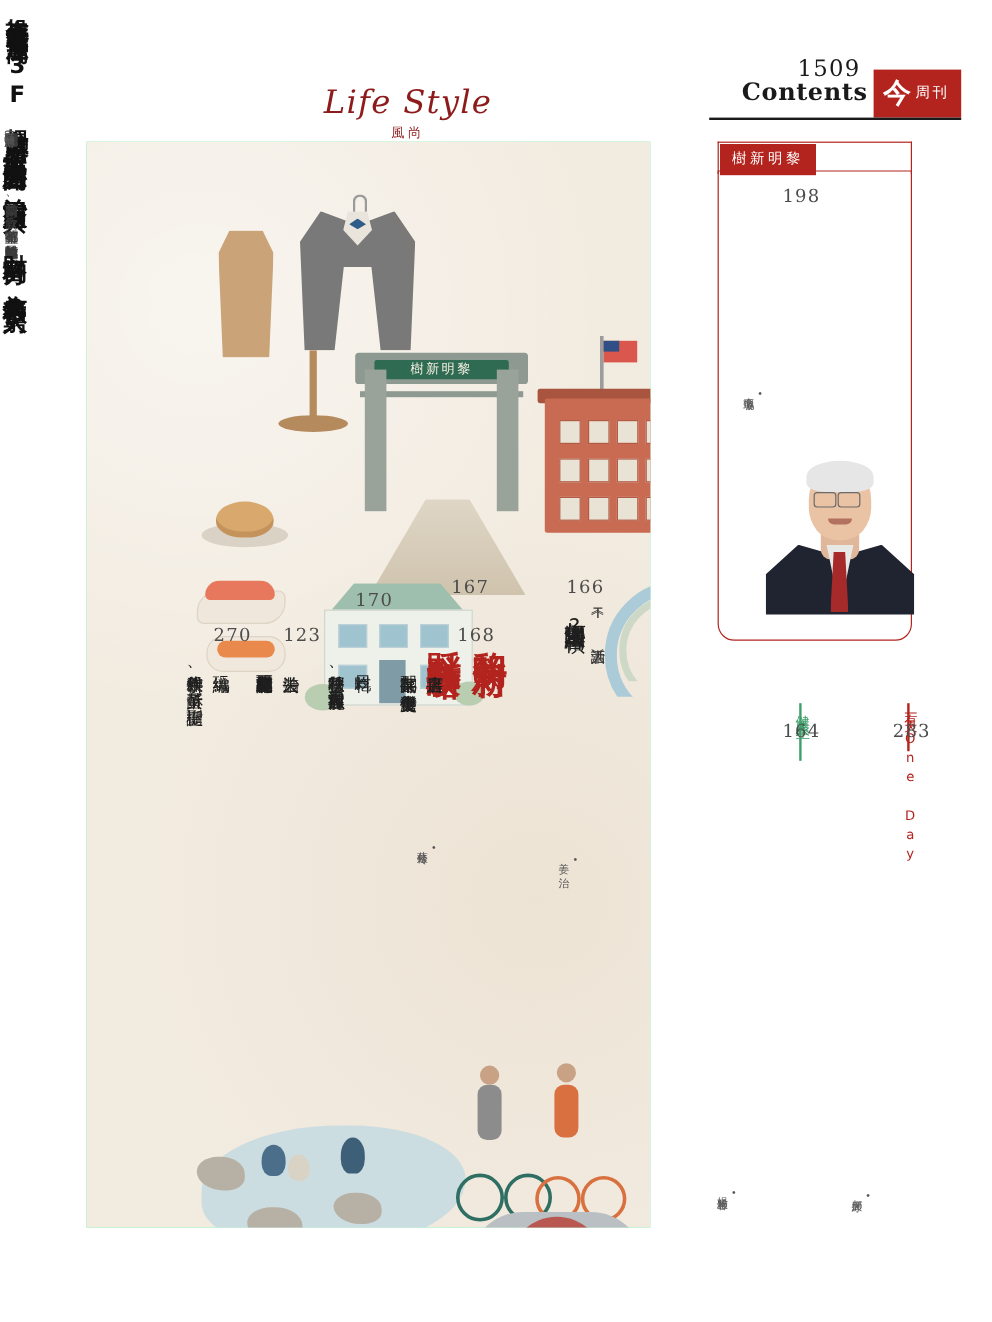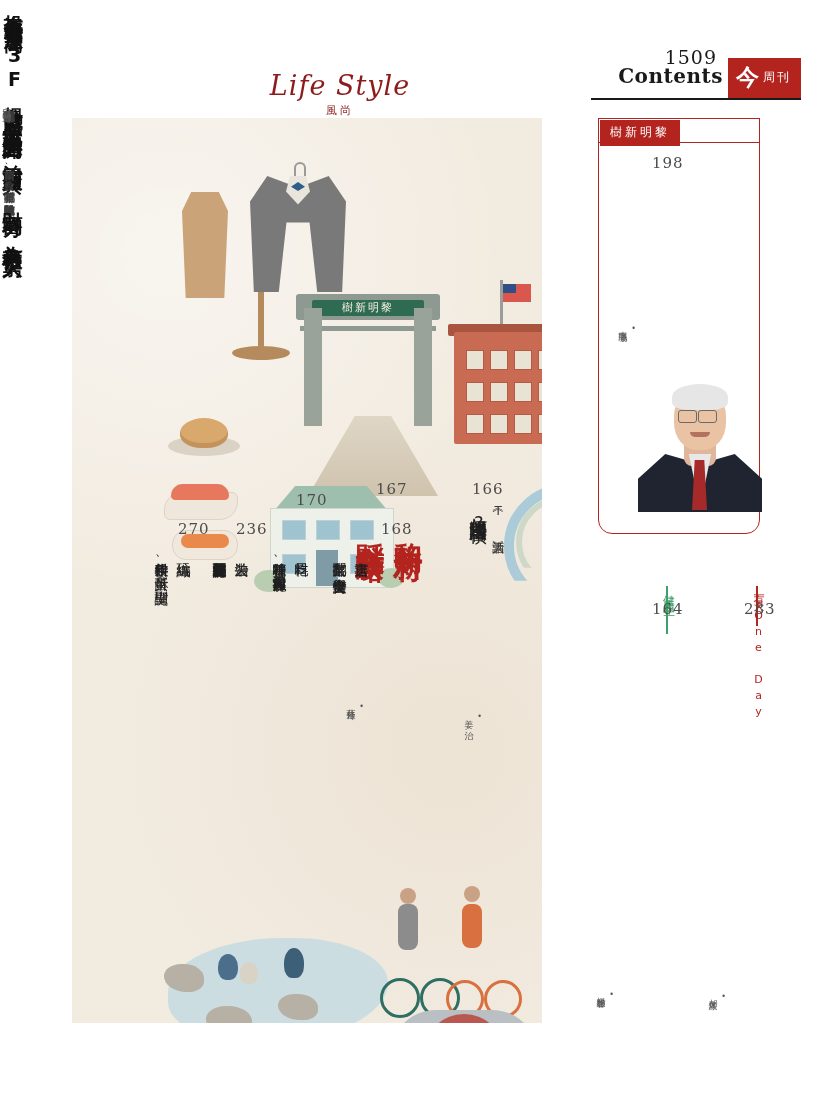--- a/index.html
+++ b/index.html
@@ -462,21 +462,21 @@
 
     <div class="ill stadium-roof"></div>
     <div class="ill stadium-arc"></div>
 
   </div>
 
   <div class="pg-num" style="left:376px; top:480px;">167</div>
   <div class="pg-num" style="left:472px; top:480px;">166</div>
   <div class="pg-num" style="left:356px; top:520px;margin-left:25px;">168</div>
   <div class="pg-num" style="left:296px; top:491px;">170</div>
-  <div class="pg-num" style="left:236px; top:520px;">236</div>
+  <div class="pg-num" style="left:236px; top:520px;">123</div>
   <div class="pg-num" style="left:178px; top:520px;">270</div>
 
   <div class="v entry-title" style="left:392px; top:520px; font-size:29px; letter-spacing:3px;">黎明新村</div>
   <div class="v entry-title" style="left:354px; top:520px; font-size:29px; letter-spacing:3px;">踩點新攻略</div>
   <div class="v entry-author dot" style="left:344px; top:702px;">蔡佳玲</div>
 
   <div class="v entry-sub" style="left:490px; top:504px; font-size:12px; color:#3a3a3a;">《T 大酒話》</div>
   <div class="v entry-sub" style="left:466px; top:504px; font-size:18px; letter-spacing:1px; color:#1f1f1f;">如何選購法國香檳?</div>
   <div class="v entry-author dot" style="left:462px; top:712px;">姜 治</div>
 

